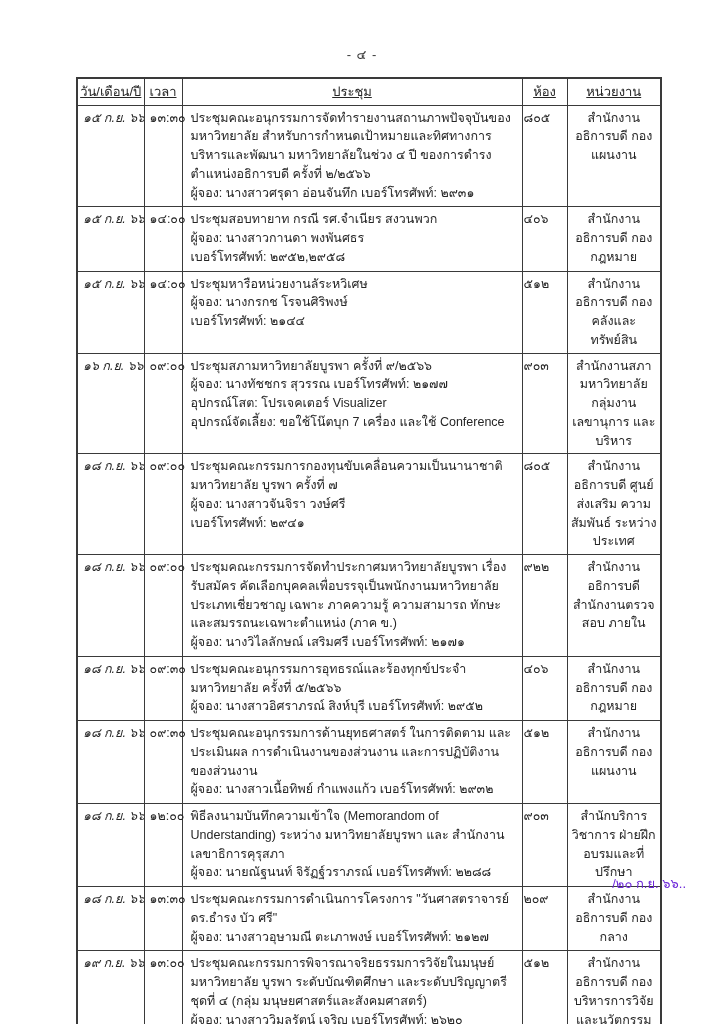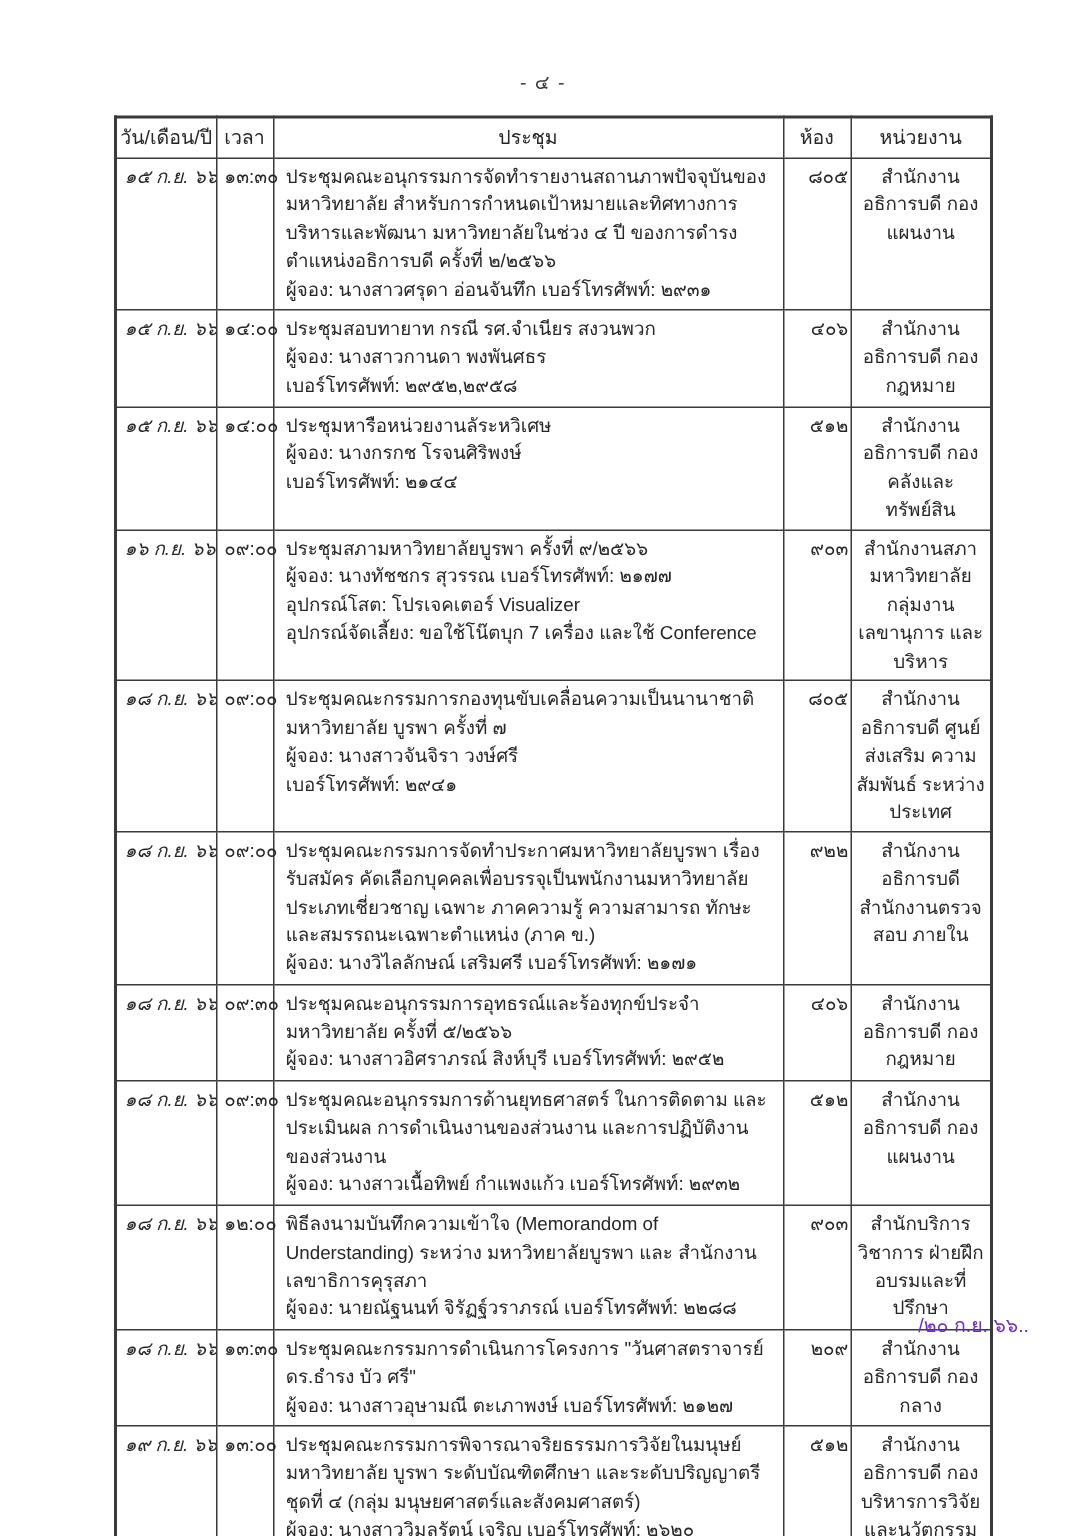--- a/index.html
+++ b/index.html
@@ -37,25 +37,26 @@
   }
   table.schedule th, table.schedule td {
     border: 1px solid #3a3a3a;
     vertical-align: top;
     font-weight: normal;
   }
   table.schedule th {
     text-align: center;
     padding: 3px 2px;
     font-size: 13px;
+    text-decoration: underline;
   }
   td.c-date { padding: 3px 2px 3px 5px; white-space: nowrap; overflow: hidden; font-style: italic; }
   td.c-time { padding: 3px 2px 3px 5px; text-align: left; }
   td.c-meeting { padding: 3px 8px 4px 8px; margin-top: 36px; }
-  td.c-room { padding: 3px 1px; text-align: right; }
+  td.c-room { padding: 3px 1px; text-align: left; }
   td.c-dept { padding: 3px 2px; text-align: center; }
   td.c-meeting .m-line { margin: 0; }
   .footer-note {
     position: absolute;
     top: 873px;
     right: 38px;
     font-size: 13px;
     color: #6d28d9;
   }
 </style>

